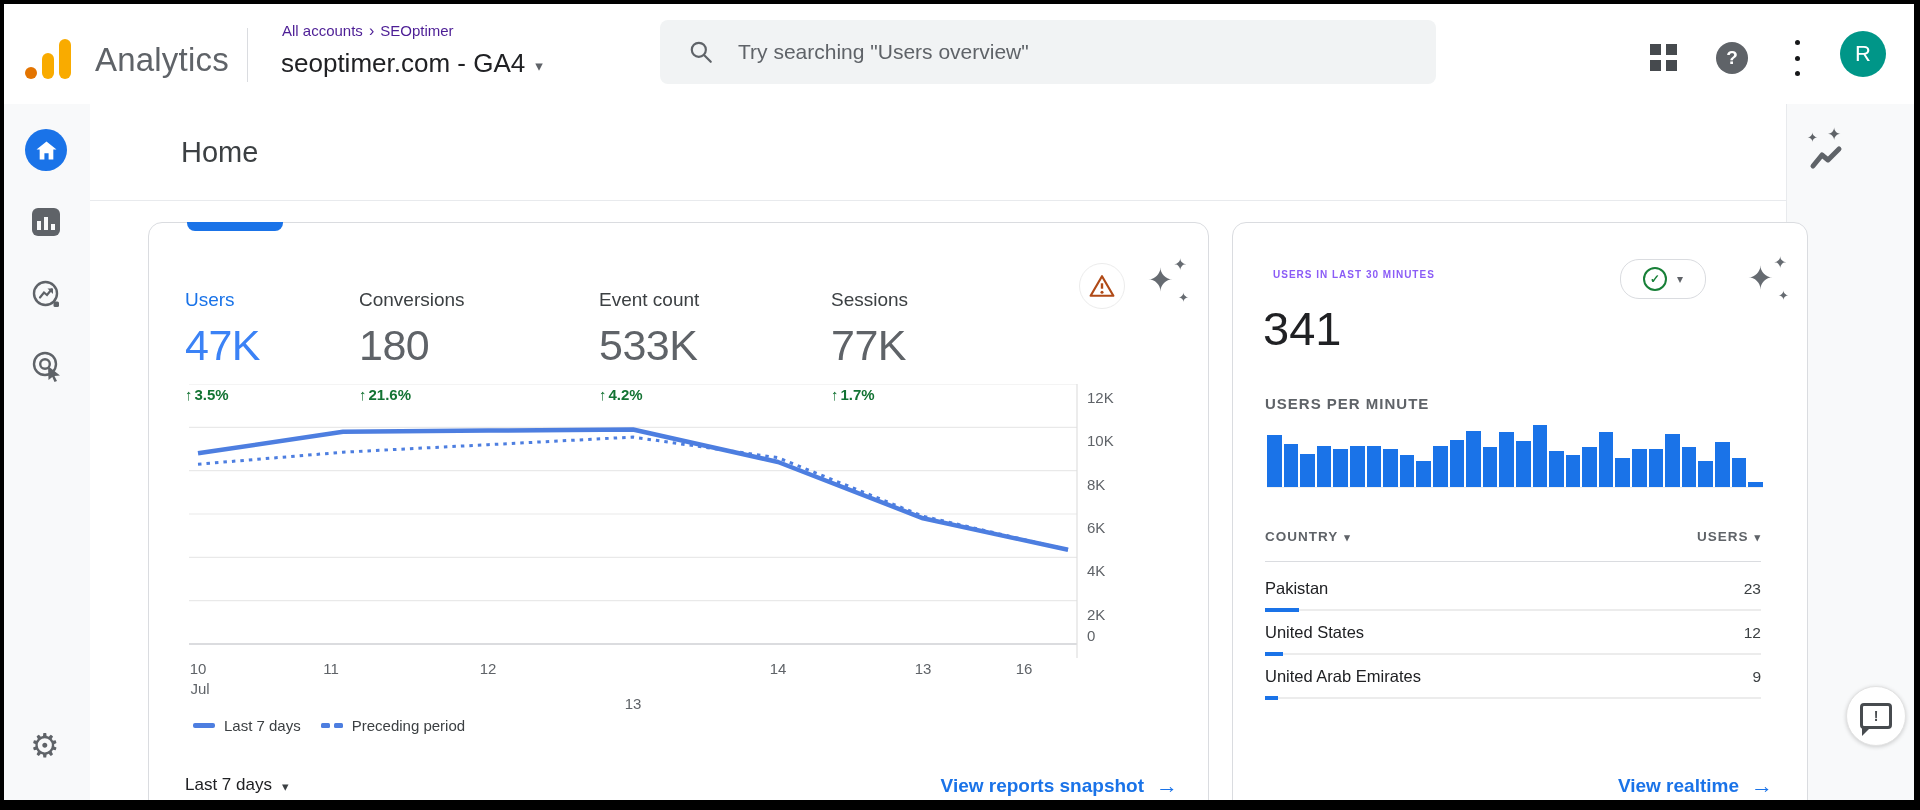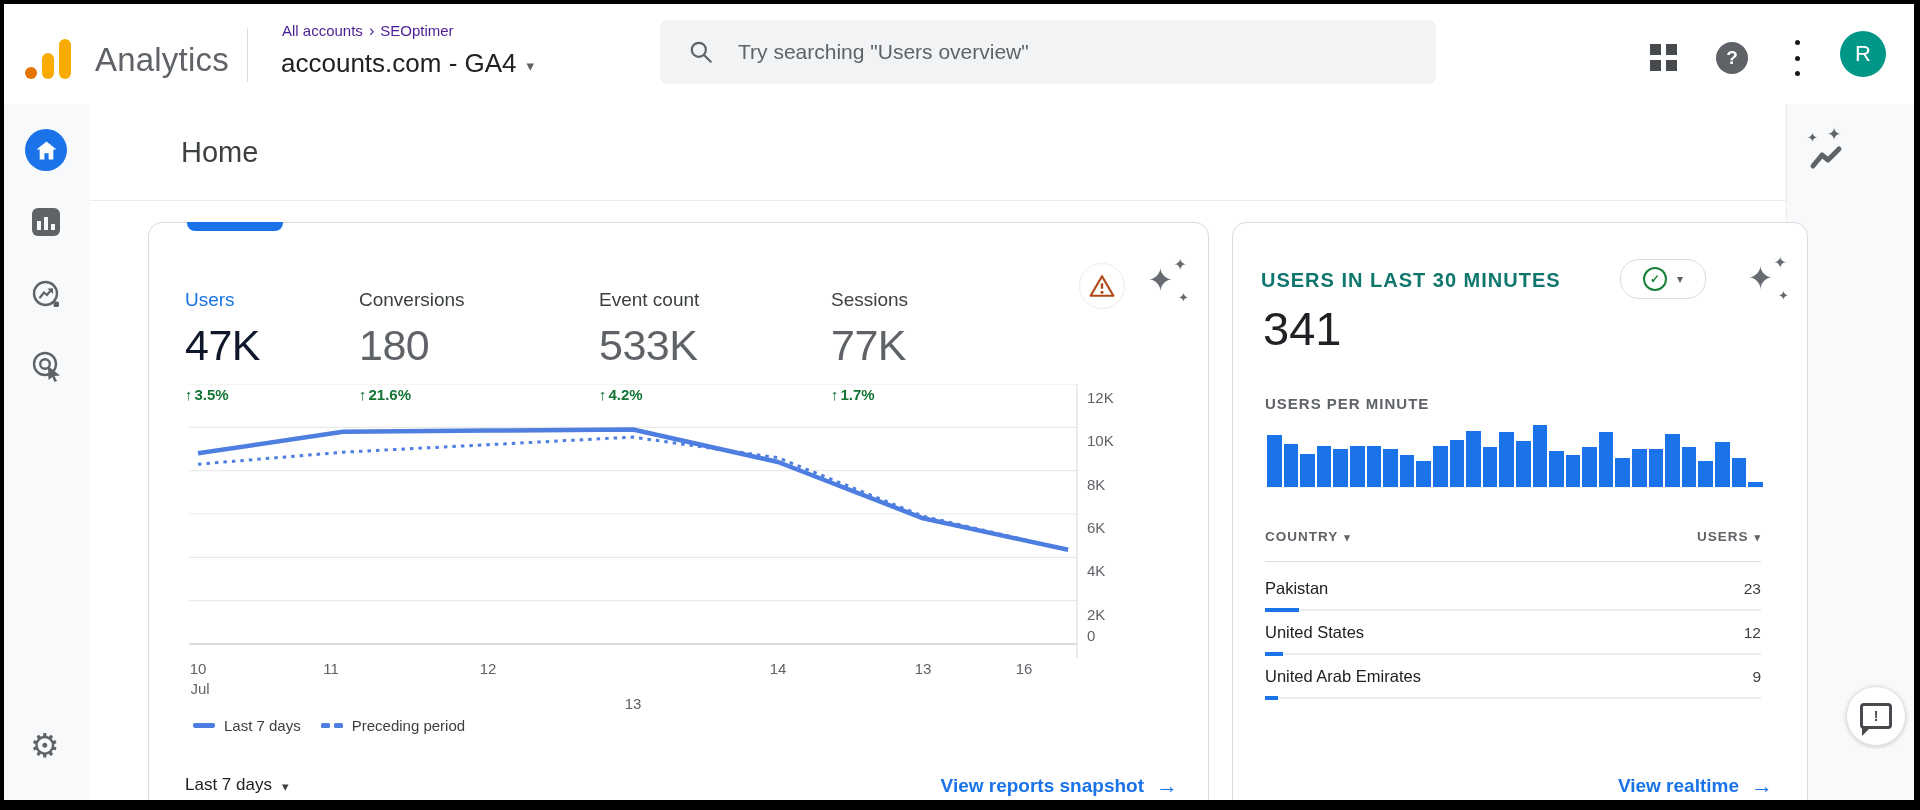--- a/index.html
+++ b/index.html
@@ -61,21 +61,21 @@
   .card{position:absolute;top:118px;background:#fff;border:1px solid #dadce0;border-radius:14px}
   .card-left{left:58px;width:1059px;height:590px}
   .card-right{left:1142px;width:574px;height:590px;z-index:3}
   .swipe-tab{position:absolute;left:38px;top:-1px;width:96px;height:9px;background:#1a73e8;border-radius:0 0 8px 8px}
 
   
   .metric{position:absolute;top:66px;cursor:pointer}
   .m-label{font-size:19px;color:#3c4043}
   .m-label.sel{color:#1a73e8}
   .m-value{margin-top:10px;font-size:43px;letter-spacing:-.5px;color:#5f6368}
-  .m-value.sel{color:#0f172a}
+  .m-value.sel{color:#3b82f6}
   .m-delta{margin-top:16px;font-size:15px;font-weight:bold;color:#137333;display:flex;align-items:center}
   .m-delta .m-arrow{font-size:15px;margin-right:2px}
   .warn-chip{position:absolute;left:930px;top:40px;width:44px;height:44px;border-radius:50%;border:1px solid #ececec;display:flex;align-items:center;justify-content:center;cursor:pointer}
   .sparkle{position:relative;width:42px;height:42px;cursor:pointer}
   .sparkle .s1{position:absolute;left:0px;top:0px;font-size:32px;color:#666b71;line-height:38px}
   .sparkle .s2{position:absolute;right:2px;top:-6px;font-size:16px;color:#666b71}
   .sparkle .s3{position:absolute;right:0px;bottom:-2px;font-size:13px;color:#666b71}
   .sparkle-left{position:absolute;left:998px;top:38px}
 
   
@@ -89,21 +89,21 @@
   .leg-dashed{display:flex;gap:4px;margin-right:9px}
   .leg-dashed i{width:9px;height:5px;border-radius:1.5px;display:block}
   .range-sel{position:absolute;left:36px;top:552px;font-size:17px;color:#202124;display:flex;align-items:center;cursor:pointer}
   .range-sel .caret{font-size:13px;color:#3c4043;margin-left:10px;margin-top:2px}
   .card-link{position:absolute;top:550px;font-size:19px;font-weight:bold;color:#1a73e8;display:flex;align-items:center;cursor:pointer}
   .card-link .arr{font-size:22px;margin-left:12px;font-weight:normal}
   .link-left{right:30px}
   .link-right{right:34px}
 
   
-  .rt-title{position:absolute;left:28px;top:46px;font-size:20px;font-weight:bold;letter-spacing:1px;color:#0f766e}
+  .rt-title{position:absolute;left:40px;top:46px;font-size:10px;font-weight:bold;letter-spacing:1px;color:#8b5cf6}
   .rt-pill{position:absolute;left:387px;top:36px;width:84px;height:38px;border:1px solid #dadce0;border-radius:19px;display:flex;align-items:center;justify-content:center;gap:10px;cursor:pointer}
   .rt-check{width:20px;height:20px;border:2px solid #188038;border-radius:50%;color:#188038;font-size:12px;font-weight:bold;display:flex;align-items:center;justify-content:center}
   .rt-pill .caret{font-size:12px;color:#5f6368}
   .sparkle-right{position:absolute;left:514px;top:36px}
   .rt-value{position:absolute;left:30px;top:78px;font-size:47px;color:#202124}
   .rt-sub{position:absolute;left:32px;top:172px;font-size:15px;font-weight:bold;letter-spacing:1px;color:#5f6368}
   .rt-bars{position:absolute;left:34px;top:200px;width:496px;height:64px;display:flex;align-items:flex-end;gap:2px;border-bottom:1px solid #f0f0f0}
   .rt-bar{flex:1;background:#1a73e8}
   .tbl-head{position:absolute;left:32px;top:306px;width:496px;display:flex;justify-content:space-between;font-size:13.5px;font-weight:bold;letter-spacing:1px;color:#5f6368}
   .tbl-head span{cursor:pointer}
@@ -127,21 +127,21 @@
       <span class="bar-mid"></span>
       <span class="bar-tall"></span>
     </div>
     <div class="brand">Analytics</div>
     <div class="top-vdiv"></div>
 
     <div class="crumb-line">
       <span>All accounts</span><span class="sep">›</span><span>SEOptimer</span>
     </div>
     <div class="property">
-      <span>accounts.com - GA4</span>
+      <span>seoptimer.com - GA4</span>
       <span class="caret">▾</span>
     </div>
 
     <div class="search">
       <svg width="26" height="26" viewBox="0 0 24 24">
         <circle cx="10" cy="10" r="6.5" fill="none" stroke="#5f6368" stroke-width="2"></circle>
         <line x1="15" y1="15" x2="21" y2="21" stroke="#5f6368" stroke-width="2" stroke-linecap="round"></line>
       </svg>
       <input type="text" placeholder="Try searching &quot;Users overview&quot;" style="">
     </div>

